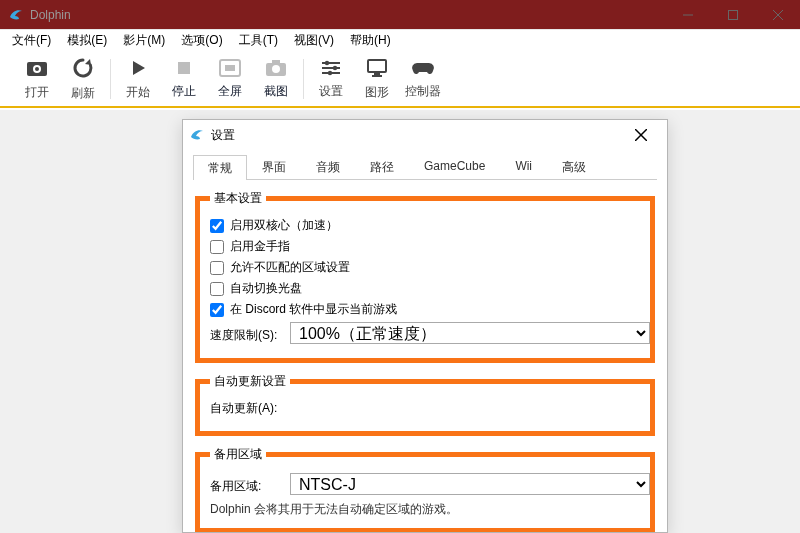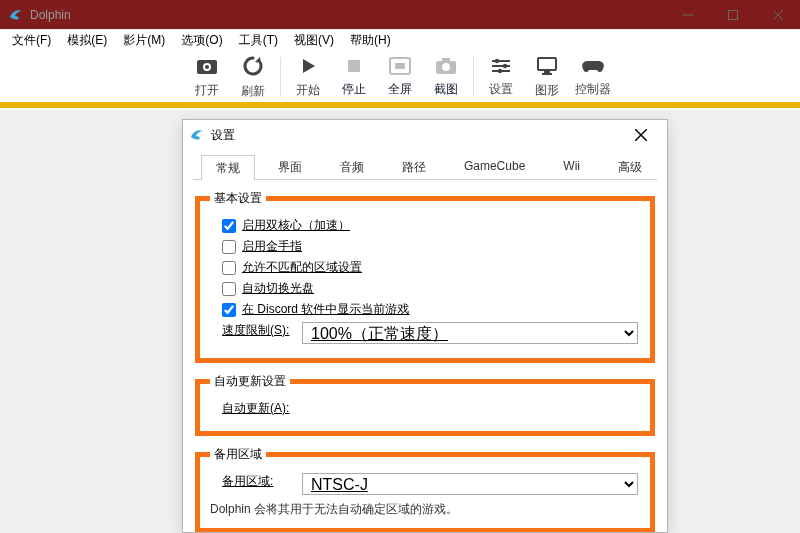--- a/index.html
+++ b/index.html
@@ -58,23 +58,22 @@
     padding: 2px 8px;
     cursor: pointer;
     font-size:12px;
   }
   
   .toolbar {
     height: 56px;
     display: flex;
     align-items: center;
     padding: 0 14px;
-    border-bottom: 6px solid #eab308;
+    border-bottom: 2px solid #eab308;
     background:#fff;
-    justify-content:center;
   }
   .tool-btn {
     width: 46px;
     height: 50px;
     display: flex;
     flex-direction: column;
     align-items: center;
     justify-content: center;
     gap: 3px;
     cursor: pointer;
@@ -139,43 +138,41 @@
   }
   .tab {
     padding: 4px 14px;
     border: 1px solid transparent;
     border-bottom: none;
     position: relative;
     cursor: pointer;
     font-size:12px;
     color:#333;
     background:#fff;
-    margin-left:8px;
   }
   .tab.active {
     border-color: #ccc;
     background: #fff;
     top: 1px;
   }
   
   fieldset.group {
     border: 5px solid #f97316;
     margin: 10px 2px 0 2px;
     padding: 6px 0 10px 10px;
   }
   fieldset.group legend {
     font-size: 12px;
     padding: 0 4px;
   }
   .row {
     display: flex;
-    align-items: flex-start;
-    margin: 4px 12px;
+    align-items: flex-end;
+    margin: 4px 0;
     font-size:12px;
-    text-decoration:underline;
   }
   .row label.cb {
     display:flex; align-items:center; gap:6px; cursor:pointer;
   }
   .row-select .lbl {
     width: 80px;
   }
   select.combo {
     flex: 1;
     height: 22px;

